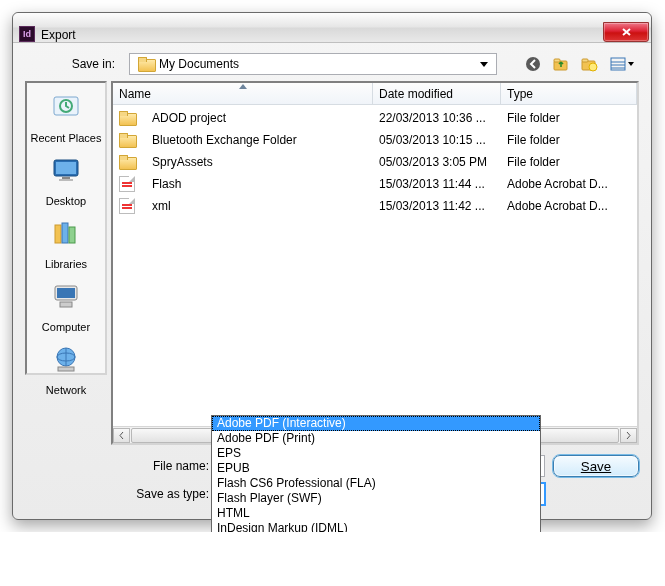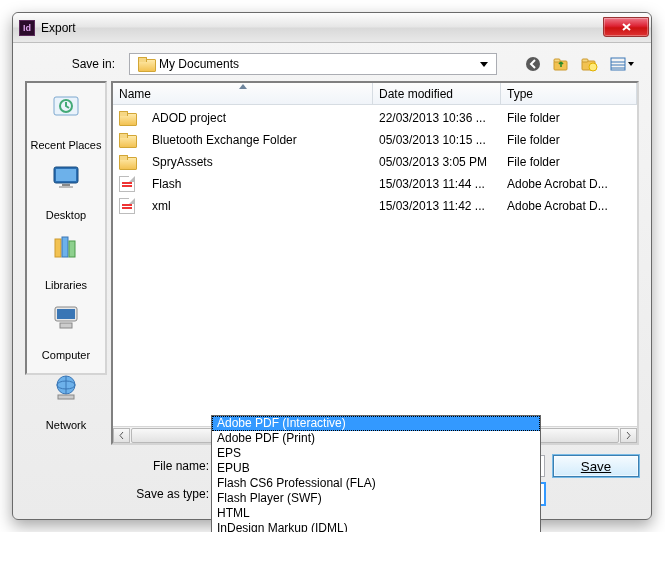--- a/index.html
+++ b/index.html
@@ -17,21 +17,21 @@
     background: linear-gradient(#f5f5f5, #ebebeb);
     box-shadow: 0 6px 16px rgba(0,0,0,0.35);
     overflow: visible;
     position: relative;
   }
   .titlebar {
     height: 30px;
     background: linear-gradient(#fdfdfd, #e6e6e6 48%, #d9d9d9 52%, #e9e9e9);
     border-bottom: 1px solid #bfbfbf;
     border-radius: 6px 6px 0 0;
-    display: flex; align-items: center;
+    display: flex; align-items: flex-end;
     padding: 0 2px 0 6px;
   }
   .titlebar .appicon {
     width: 16px; height: 16px;
     background: #2b0b2b;
     border: 1px solid #5a2a5a;
     display:flex; align-items:center; justify-content:center;
     font-size: 9px; font-weight:bold; color:#d9a0e8;
     margin-right: 6px;
   }
@@ -80,21 +80,21 @@
   .places {
     width: 82px;
     border:2px inset #d4d4d4;
     background:#f7f7f7;
     padding: 4px 0;
     height: 294px;
   }
   .place {
     display:flex; flex-direction:column; align-items:center;
     padding: 4px 2px 6px 2px;
-    gap:16px;
+    gap:9px;
     font-size:11px;
     line-height:1.1;
   }
   .pico { width:32px; height:32px; display:flex; align-items:center; justify-content:center; }
 
   .listpanel {
     flex:1;
     border:2px inset #d4d4d4;
     background:#fff;
     height:364px;
@@ -143,21 +143,21 @@
   .combo {
     grid-column:3; height:22px; background:#fff; border:1px solid #abadb3;
     display:flex; align-items:center; padding:0 4px; position:relative;
   }
   .combo.open { border:1px solid #3399ff; outline:1px solid #3399ff;}
   .combo .drop {
     position:absolute; right:4px;
     width:0;height:0;border-left:4px solid transparent;border-right:4px solid transparent;border-top:5px solid #000;
   }
   .btn {
-    height:22px; border:1px solid #8e8f94; border-radius:0;
+    height:22px; border:1px solid #8e8f94; border-radius:7px;
     background:linear-gradient(#fdfdfd,#e7e7e7);
     box-shadow: inset 0 0 0 1px rgba(255,255,255,0.6);
     padding:0; text-align:center;
   }
   .btn.default {
     border:1px solid #3c7fb1; outline:1px solid #79bbe6;
     background:linear-gradient(#f5fbff,#d3ecfc);
   }
   .btn u { text-decoration: underline; }
   .spacer { grid-column:1;}

